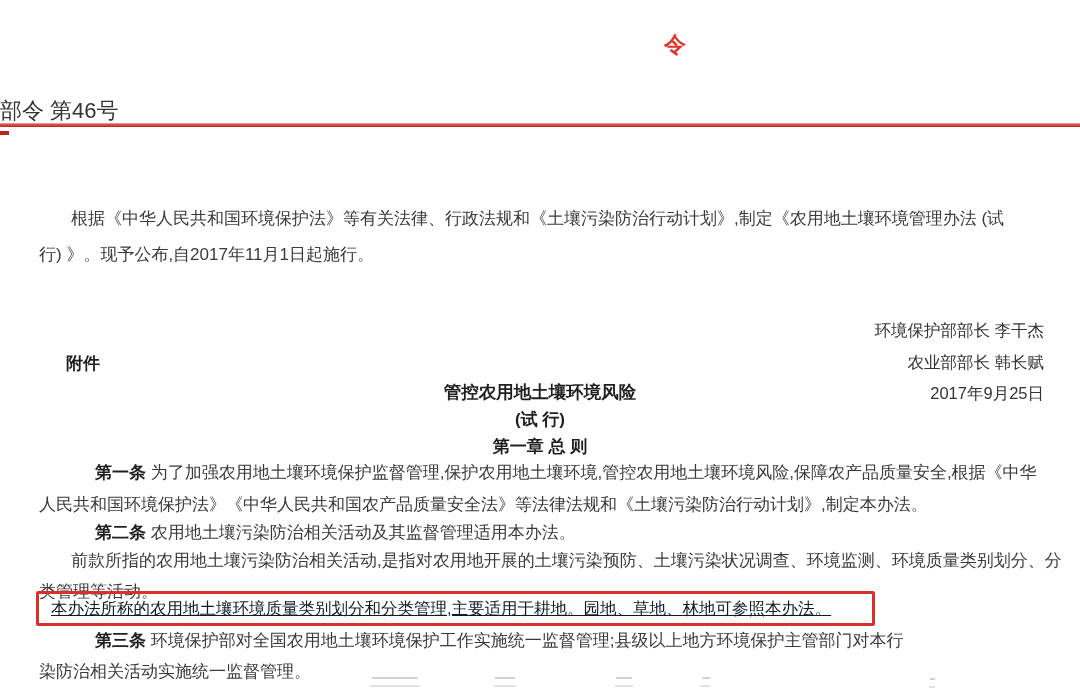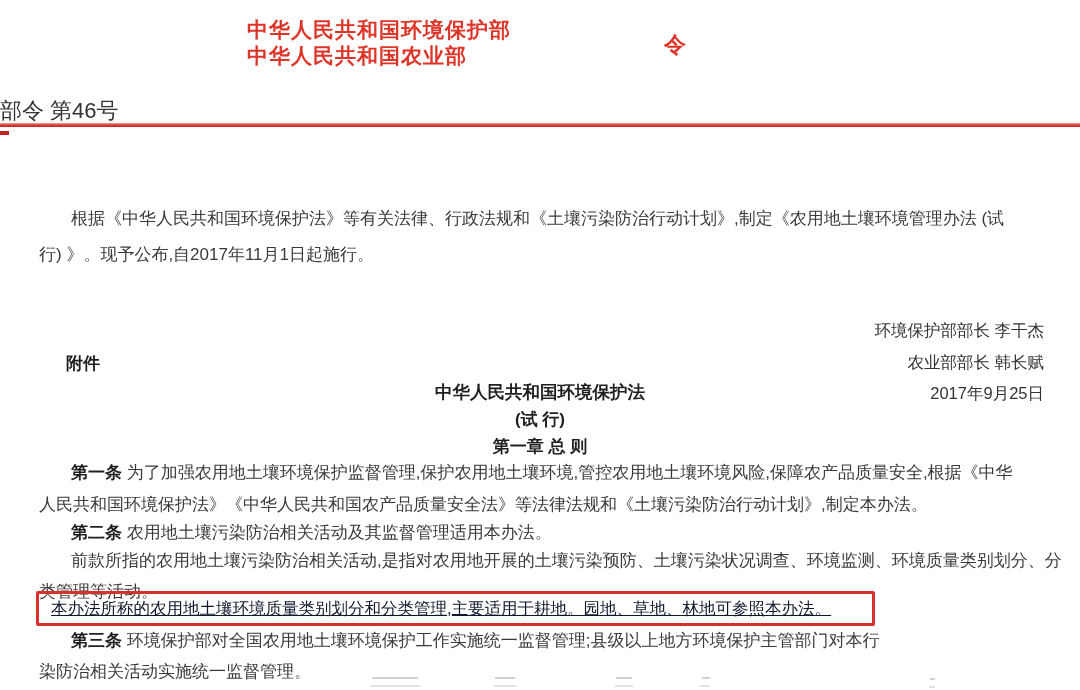--- a/index.html
+++ b/index.html
@@ -40,21 +40,21 @@
   
   .doc-title {
     position: absolute; top: 144px; left: 0; width: 100%;
     text-align: center; font-weight: bold; font-size: 21px; color: #222222;
     font-family: "Liberation Serif", "DejaVu Serif", serif;
     letter-spacing: 2px;
   }
 
   
   .tline { position: absolute; white-space: nowrap; font-size: 17px; color: #3a3a3a; }
-  .lead { font-weight: bold; color: #1f1f1f; }
+  .lead { font-weight: bold; color: #1f1f1f; margin-left: 24px; }
   .indent { left: 71px; }
   .flush  { left: 39px; }
 
   
   .signatures {
     position: absolute; top: 271px; right: 36px;
     text-align: right; font-size: 16.5px; color: #333333;
     line-height: 31.5px; white-space: nowrap; margin-top: 44px;
   }
 
@@ -72,41 +72,37 @@
   }
 
   
   .frag { position: absolute; background: #9a9a9a; opacity: 0.45; height: 2px; }
 </style>
 </head>
 <body>
 
 <div class="page">
 
-  <div class="org-names">
-    <div>中华人民共和国环境保护部</div>
-    <div>中华人民共和国农业部</div>
-  </div>
   <div class="decree-word">令</div>
   <div class="decree-number">部令 第46号</div>
   <div class="red-rule"></div>
   <div class="red-tab"></div>
 
 
   <div class="tline indent" style="top:207px">根据《中华人民共和国环境保护法》等有关法律、行政法规和《土壤污染防治行动计划》,制定《农用地土壤环境管理办法 (试</div>
   <div class="tline flush" style="top:243px">行) 》。现予公布,自2017年11月1日起施行。</div>
 
   <div class="signatures">
     <div>环境保护部部长 李干杰</div>
     <div>农业部部长 韩长赋</div>
     <div>2017年9月25日</div>
   </div>
 
   <div class="tline bold-heading" style="top:352px; left:66px">附件</div>
-  <div class="tline bold-heading centered" style="top:380px; font-size:17.5px">中华人民共和国环境保护法</div>
+  <div class="tline bold-heading centered" style="top:380px; font-size:17.5px">管控农用地土壤环境风险</div>
   <div class="tline bold-heading centered" style="top:435px">第一章 总 则</div>
   <div class="tline bold-heading centered" style="top:408px">(试 行)</div>
 
   <div class="tline indent" style="top:461px"><span class="lead">第一条</span><span> 为了加强农用地土壤环境保护监督管理,保护农用地土壤环境,管控农用地土壤环境风险,保障农产品质量安全,根据《中华</span></div>
   <div class="tline flush" style="top:493px">人民共和国环境保护法》《中华人民共和国农产品质量安全法》等法律法规和《土壤污染防治行动计划》,制定本办法。</div>
 
   <div class="tline indent" style="top:521px"><span class="lead">第二条</span><span> 农用地土壤污染防治相关活动及其监督管理适用本办法。</span></div>
   <div class="tline indent" style="top:549px">前款所指的农用地土壤污染防治相关活动,是指对农用地开展的土壤污染预防、土壤污染状况调查、环境监测、环境质量类别划分、分</div>
   <div class="tline flush" style="top:580px">类管理等活动。</div>
 

